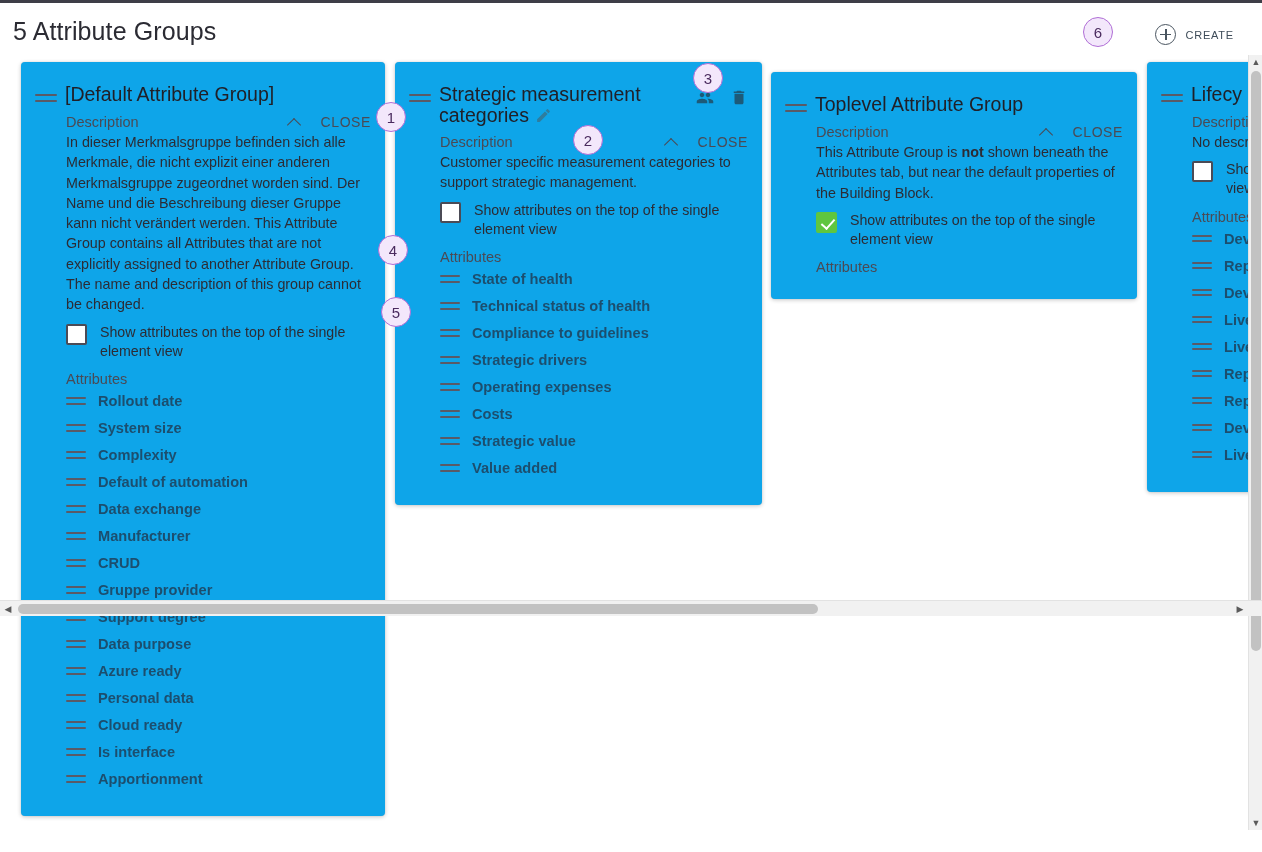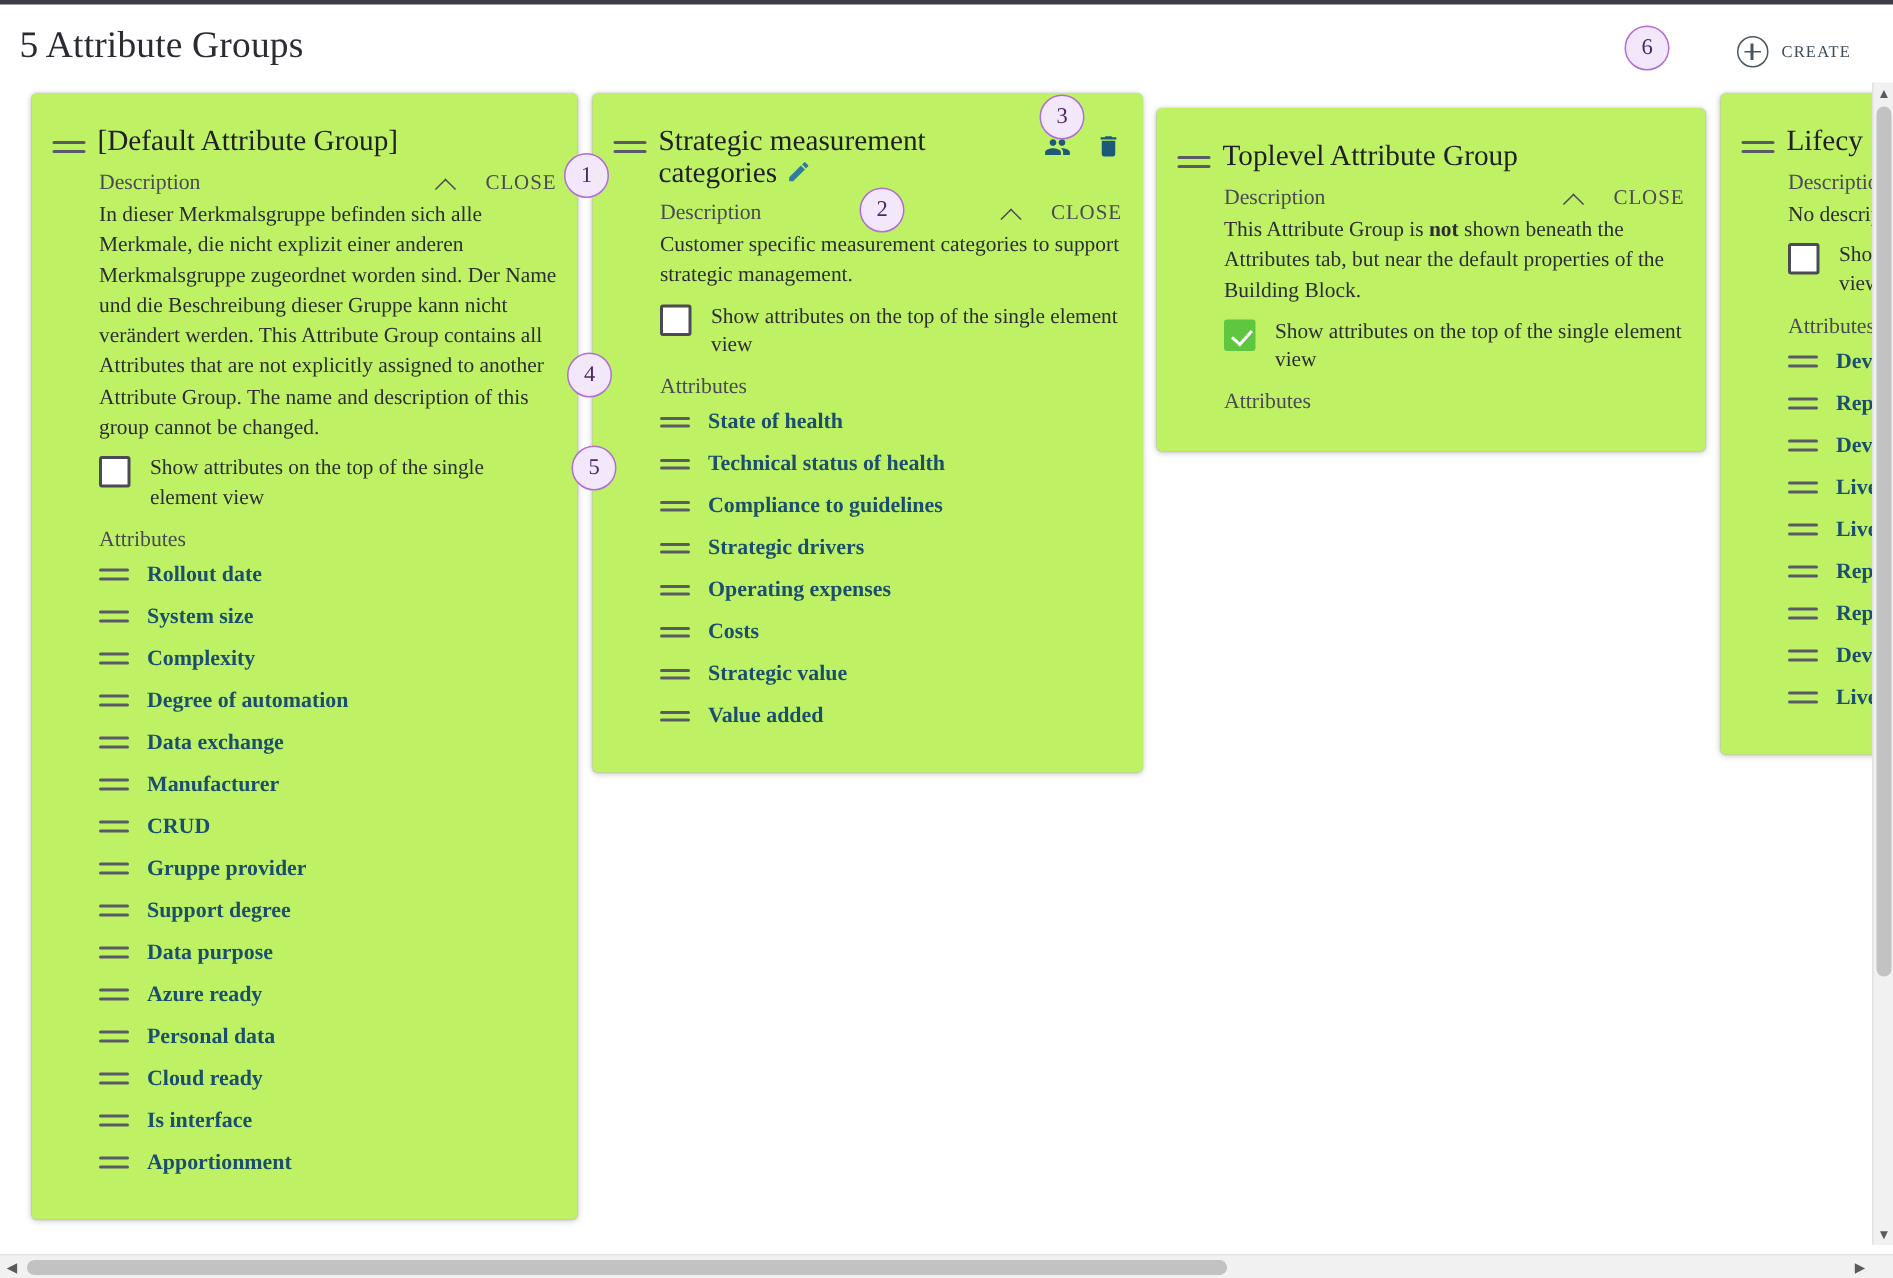--- a/index.html
+++ b/index.html
@@ -5,23 +5,22 @@
   * { box-sizing: border-box; }
   html, body {
     margin: 0; padding: 0;
     width: 1262px; height: 852px;
     background: #ffffff;
     font-family: "Liberation Sans", sans-serif;
     overflow: hidden;
   }
   #app {
     position: relative;
-    width: 1262px; height: 852px;
+    width: 1262px; height: 616px;
     background: #ffffff;
-    font-family: Liberation Serif, serif;
   }
   .topbar {
     position: absolute; top: 0; left: 0; width: 1262px; height: 3px;
     background: #3e3e47;
   }
   .page-title {
     position: absolute;
     left: 13px; top: 17px;
     font-size: 25px;
     color: #2b2b33;
@@ -52,21 +51,21 @@
 
   .board {
     position: absolute;
     left: 0; top: 55px;
     width: 1262px; height: 775px;
     overflow: hidden;
   }
 
   .card {
     position: absolute;
-    background: #bef264;
+    background: #0ea5e9;
     border-radius: 4px;
     box-shadow: 0 1px 4px rgba(0,0,0,.22), 0 0 1px rgba(0,0,0,.18);
     padding: 0;
   }
   .card-head {
     display: flex;
     align-items: flex-start;
     padding: 16px 14px 0 14px;
     min-height: 46px;
   }
@@ -270,21 +269,21 @@
               <span></span>
               <span></span>
             </span>
           <span class="attr-name">Complexity</span>
         </div>
         <div class="attr-row">
           <span class="attr-handle">
               <span></span>
               <span></span>
             </span>
-          <span class="attr-name">Degree of automation</span>
+          <span class="attr-name">Default of automation</span>
         </div>
         <div class="attr-row">
           <span class="attr-handle">
               <span></span>
               <span></span>
             </span>
           <span class="attr-name">Data exchange</span>
         </div>
         <div class="attr-row">
           <span class="attr-handle">

